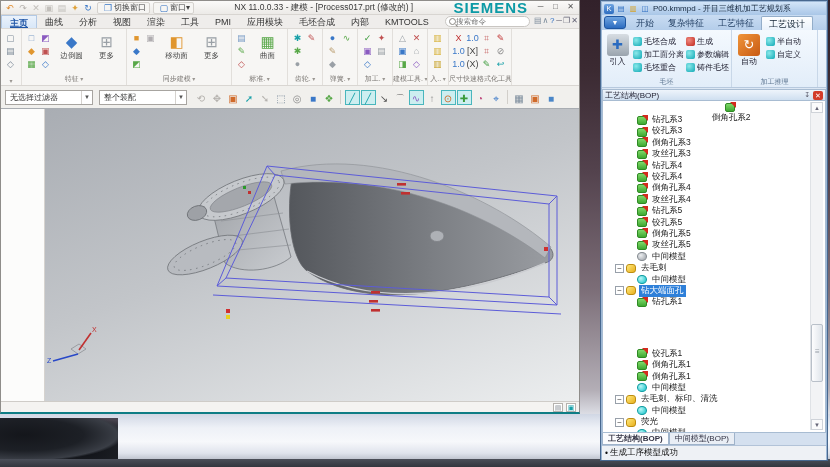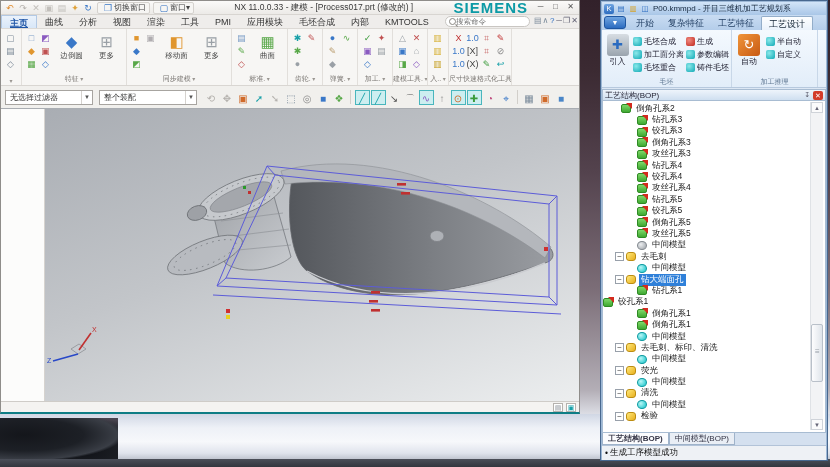--- a/index.html
+++ b/index.html
@@ -265,21 +265,21 @@
         </span>
         <span class="rlabel">尺寸快速格式化工具 - GC工具箱</span>
       </div>
     </div>
 
   <div id="nx-selbar" class="abs">
     <span class="dd" style="width:88px;">
         <span style="flex:1;">无选择过滤器</span>
         <span class="arr">▼</span>
       </span>
-    <span class="dd" style="width:98px;">
+    <span class="dd" style="width:88px;">
         <span style="flex:1;">整个装配</span>
         <span class="arr">▼</span>
       </span>
     <span id="nx-selicons" style="display:flex;align-items:center;">
         <span class="sic" style="color: rgb(181, 178, 174);">⟲</span>
         <span class="sic" style="color: rgb(181, 178, 174);">✥</span>
         <span class="sic" style="color: rgb(208, 106, 42);">▣</span>
         <span class="sic" style="color: rgb(24, 160, 168);">➚</span>
         <span class="sic" style="color: rgb(181, 178, 174);">➘</span>
         <span class="sic" style="color: rgb(122, 138, 154);">⬚</span>
@@ -427,21 +427,21 @@
   </div>
 
   <div id="cp-paneltitle" class="abs">
     <span style="flex:1;">工艺结构(BOP)</span>
     <span style="font-size:7px;color:#556;margin-right:3px;">↧</span>
     <span style="width:10px;height:9px;background:#d23b2a;color:#fff;font-size:7px;line-height:9px;text-align:center;border-radius:2px;">✕</span>
   </div>
 
   <div id="cp-tree" class="abs">
     <div id="cp-rows" style="padding-top:2px;">
-        <div class="trow" style="padding-left: 18px;">
+        <div class="trow" style="padding-left: 34px; flex-direction: column;">
           <span class="tic feature"></span>
           <span class="tlabel">倒角孔系2</span>
         </div>
         <div class="trow" style="padding-left: 34px;">
           <span class="tic feature"></span>
           <span class="tlabel">钻孔系3</span>
         </div>
         <div class="trow" style="padding-left: 34px; align-items: flex-end;">
           <span class="tic feature"></span>
           <span class="tlabel">铰孔系3</span>
@@ -454,20 +454,24 @@
           <span class="tic feature"></span>
           <span class="tlabel">攻丝孔系3</span>
         </div>
         <div class="trow" style="padding-left: 34px;">
           <span class="tic feature"></span>
           <span class="tlabel">钻孔系4</span>
         </div>
         <div class="trow" style="padding-left: 34px;">
           <span class="tic feature"></span>
           <span class="tlabel">铰孔系4</span>
+        </div>
+        <div class="trow" style="padding-left: 34px;">
+          <span class="tic feature"></span>
+          <span class="tlabel">倒角孔系4</span>
         </div>
         <div class="trow" style="padding-left: 34px;">
           <span class="tic feature"></span>
           <span class="tlabel">攻丝孔系4</span>
         </div>
         <div class="trow" style="padding-left: 34px;">
           <span class="tic feature"></span>
           <span class="tlabel">钻孔系5</span>
         </div>
         <div class="trow" style="padding-left: 34px;">
@@ -497,21 +501,21 @@
         </div>
         <div class="trow" style="padding-left: 12px;">
           <span class="texp">−</span>
           <span class="tic process"></span>
           <span class="tlabel sel">钻大端面孔</span>
         </div>
         <div class="trow" style="padding-left: 34px;">
           <span class="tic feature"></span>
           <span class="tlabel">钻孔系1</span>
         </div>
-        <div class="trow" style="">
+        <div class="trow" style="padding-left: 34px; margin-top: 40px;">
           <span class="tic feature"></span>
           <span class="tlabel">铰孔系1</span>
         </div>
         <div class="trow" style="padding-left: 34px;">
           <span class="tic feature"></span>
           <span class="tlabel">倒角孔系1</span>
         </div>
         <div class="trow" style="padding-left: 34px;">
           <span class="tic feature"></span>
           <span class="tlabel">倒角孔系1</span>

